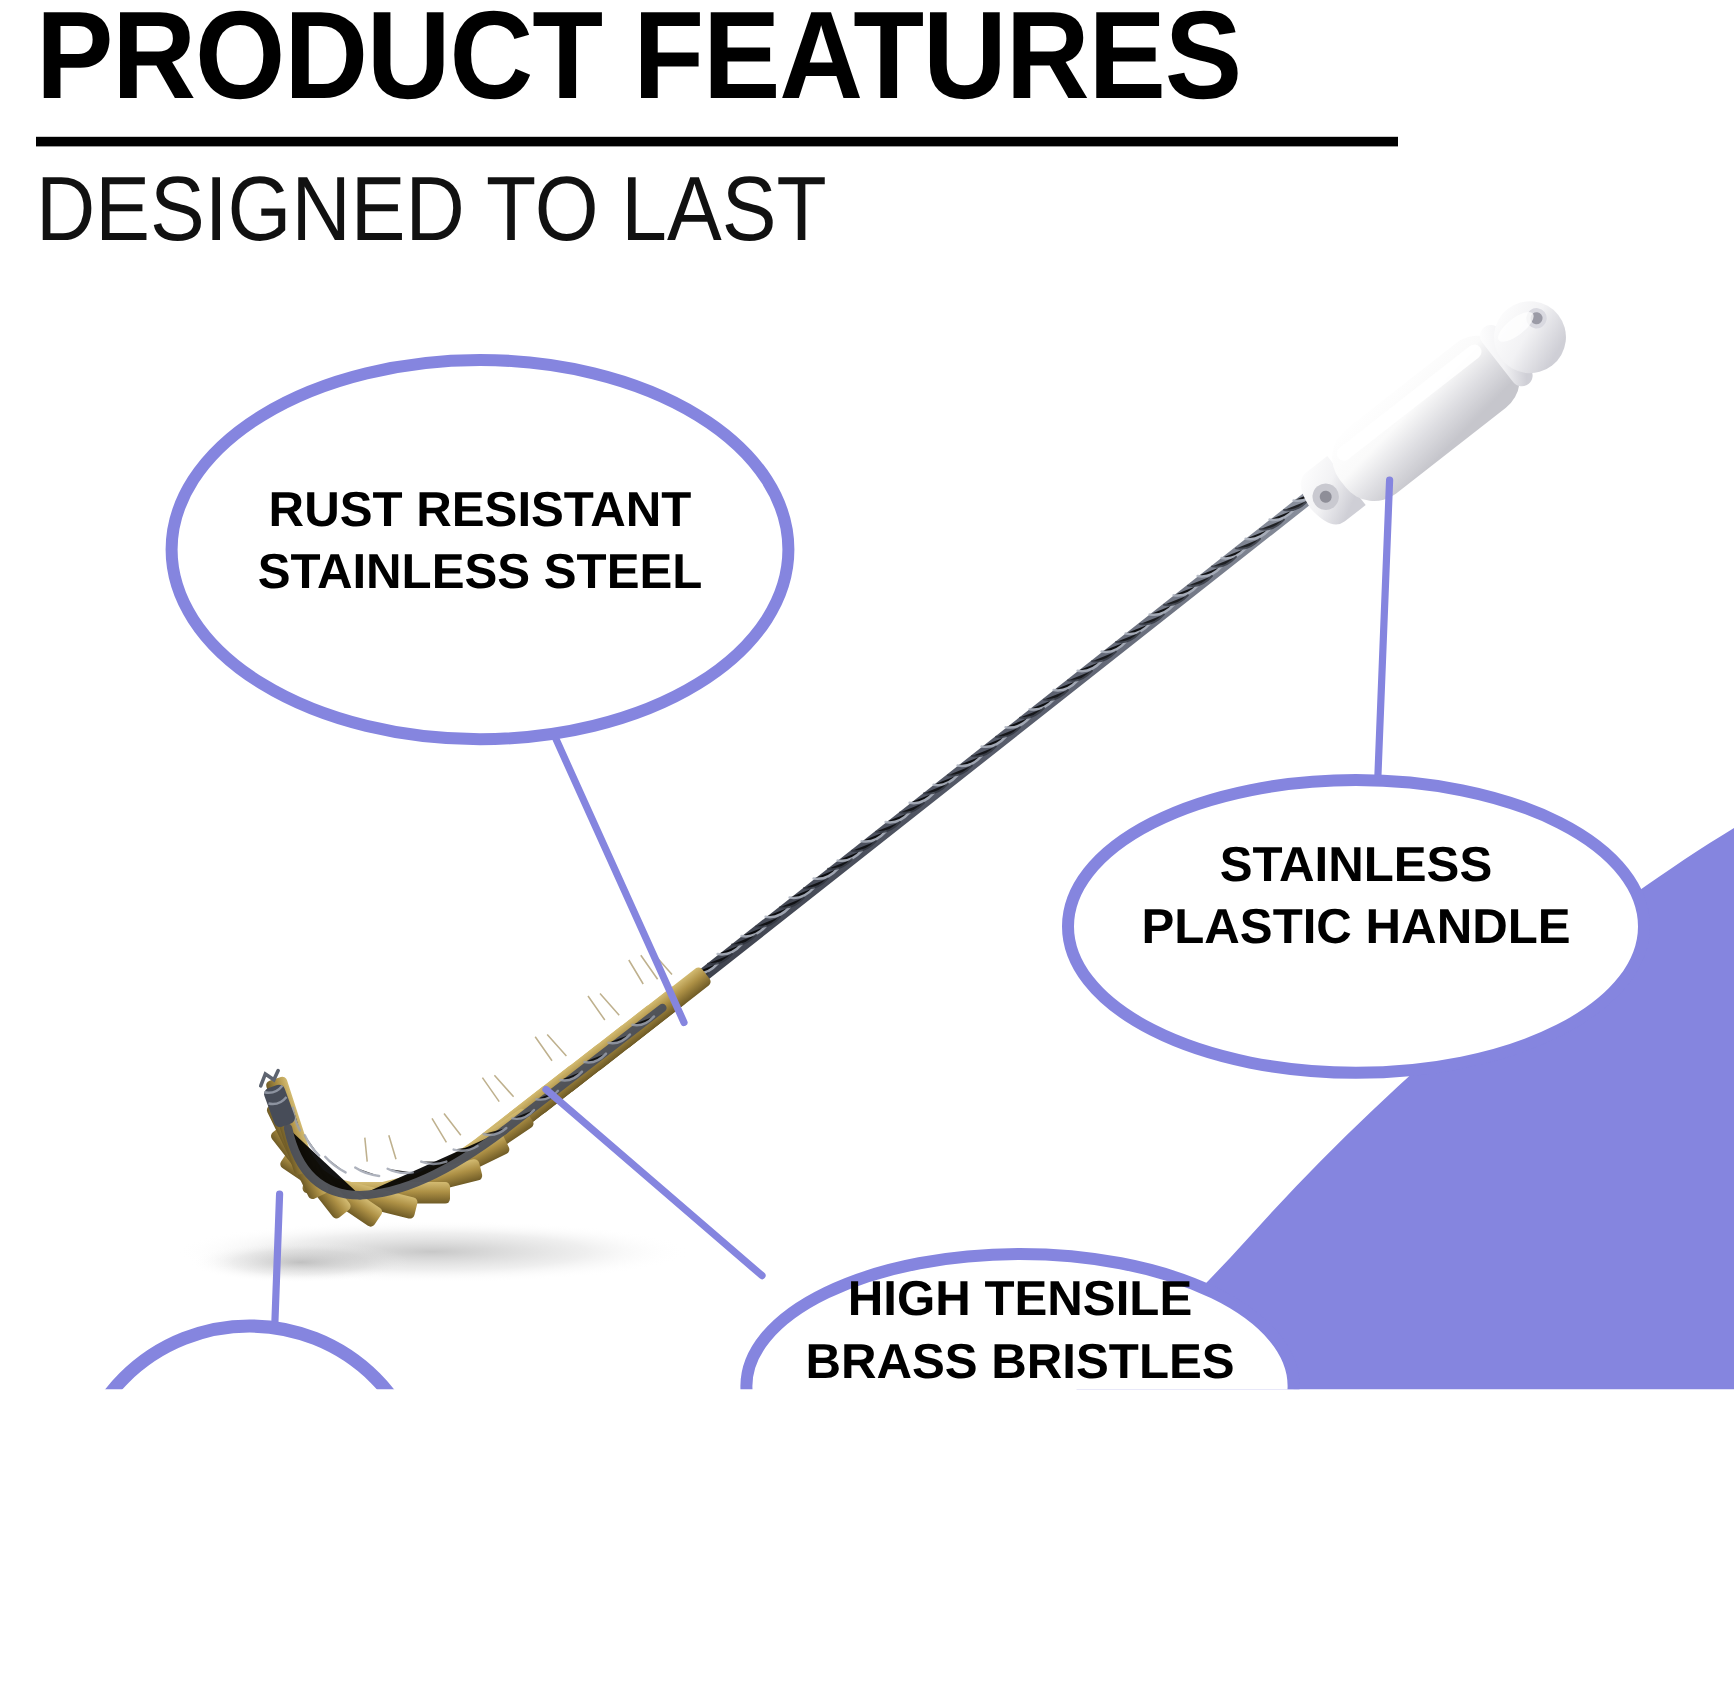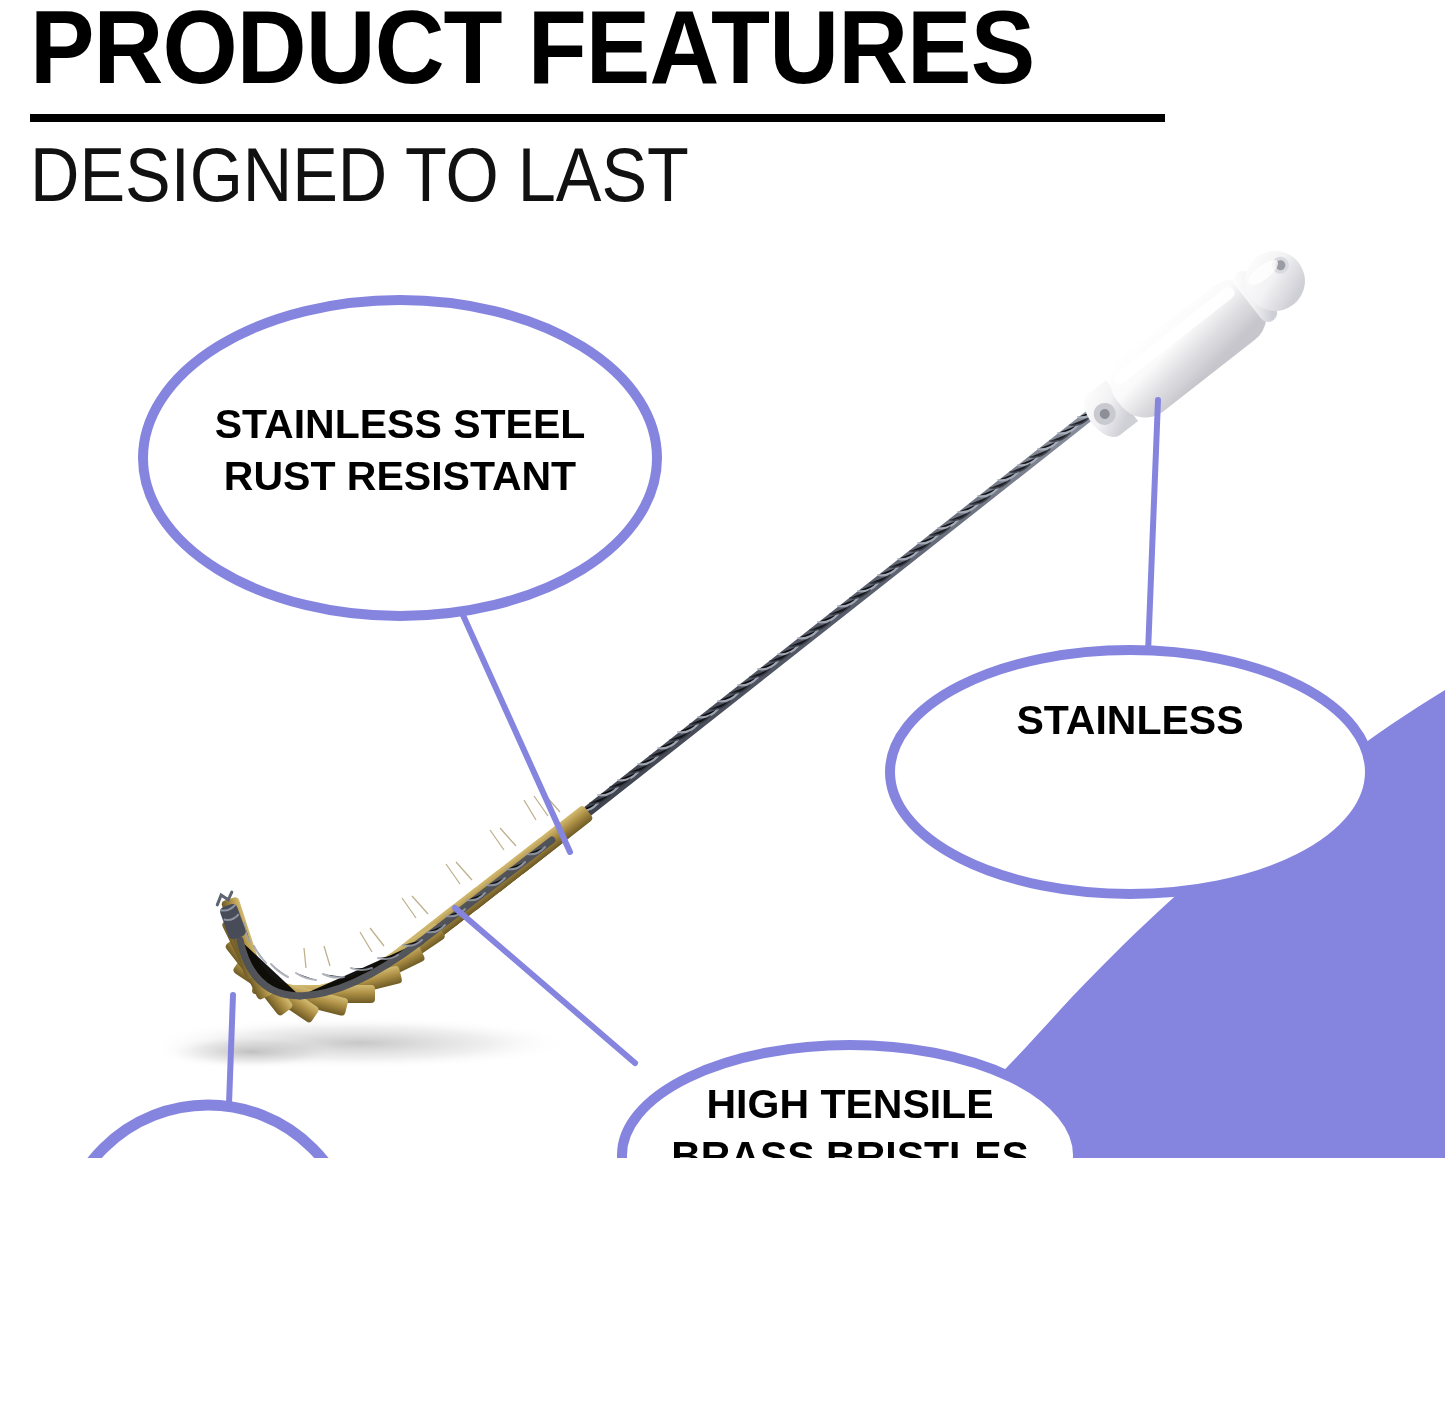--- a/index.html
+++ b/index.html
@@ -64,21 +64,21 @@
     justify-content:center;
     text-align:center;
     color:#000;
     font-weight:700;
     line-height:1.28;
     pointer-events:none;
   }
   .callout span{display:block;white-space:nowrap;}
   #co-rust{ left:160px; top:398px;  width:480px; font-size:41px; }
   #co-handle{ left:900px; top:694px; width:460px; font-size:41px; }
-  #co-bristles{ left:630px; top:1078px; width:440px; font-size:41px; }
+  #co-bristles{ left:630px; top:1056px; width:440px; font-size:41px; }
 </style>
 </head>
 <body>
 
 <div id="stage">
 
   <div class="hdr-title">PRODUCT FEATURES</div>
 
   <div class="hdr-rule"></div>
 
@@ -414,26 +414,27 @@
             <path d="M -7 -11 q 7 5 14 0" stroke="#8d93a0" stroke-width="2" fill="none"></path>
             <path d="M -8 -26 l 6 -7 l 5 6 l 5 -5" stroke="#5e6470" stroke-width="3" fill="none" stroke-linecap="round"></path>
           </g>
         </g>
       </g>
       <circle cx="208" cy="1253" r="148" fill="none" stroke="#8585df" stroke-width="11"></circle>
     </g>
   </svg>
 
   <div class="callout" id="co-rust">
+    <span>RUST RESISTANT</span>
     <span>STAINLESS STEEL</span>
-    <span>RUST RESISTANT</span>
   </div>
 
   <div class="callout" id="co-handle">
     <span>STAINLESS</span>
+    <span>PLASTIC HANDLE</span>
   </div>
 
   <div class="callout" id="co-bristles">
     <span>HIGH TENSILE</span>
     <span>BRASS BRISTLES</span>
   </div>
 
 </div>
 
 </body></html>

